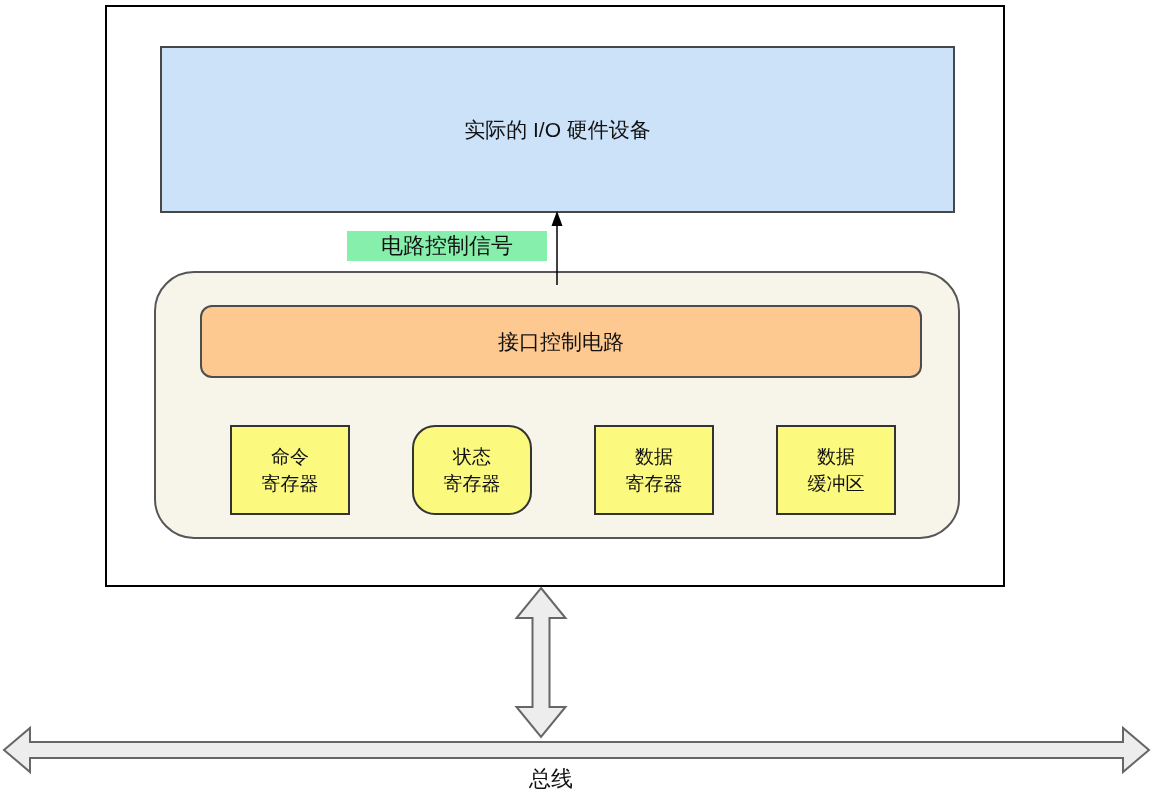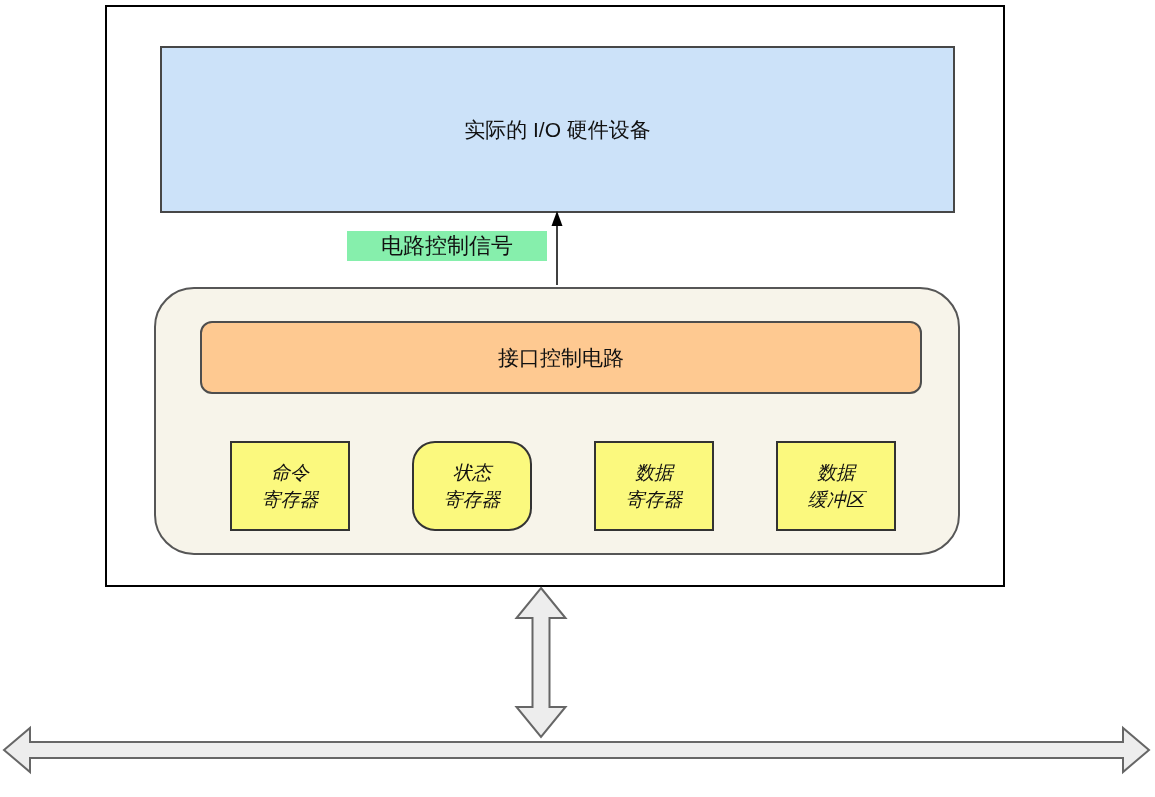--- a/index.html
+++ b/index.html
@@ -38,21 +38,21 @@
     left: 347px; top: 231px;        
     width: 200px; height: 30px;
     background: #86efac;
     display: flex; align-items: center; justify-content: center;
     font-size: 22px;
     z-index: 3;
   }
 
   .interface-container {
     position: absolute;
-    left: 47px; top: 280px;         
+    left: 47px; top: 264px;         
     width: 806px; height: 268px;
     background: #f7f4ea;
     border: 2px solid #565656;
     border-radius: 40px;
   }
 
   .control-circuit {
     position: absolute;
     left: 44px; top: 32px;          
     width: 722px; height: 73px;
@@ -67,21 +67,20 @@
     position: absolute;
     top: 152px;                     
     width: 120px; height: 90px;
     background: #fbf97e;
     border: 2px solid #333333;
     display: flex; flex-direction: column;
     align-items: center; justify-content: center;
     font-size: 19px;
     line-height: 27px;
     text-align: center;
-    font-style: italic;
   }
   .register-box.r0 { left: 74px;  }
   .register-box.r1 { left: 256px; border-radius: 23px; }
   .register-box.r2 { left: 438px; }
   .register-box.r3 { left: 620px; }
 
   .arrow-layer {
     position: absolute;
     left: 0; top: 0;
     width: 1155px; height: 797px;
@@ -135,20 +134,23 @@
         <span>缓冲区</span>
       </div>
 
     </div>
   </div>
 
   <div class="signal-label">
     <span>电路控制信号</span>
   </div>
 
+  <div class="bus-label">
+    <span>总线</span>
+  </div>
 
   <svg class="arrow-layer" viewBox="0 0 1155 797" xmlns="http://www.w3.org/2000/svg">
 
     <g>
       <line x1="557" y1="285" x2="557" y2="224" stroke="#000000" stroke-width="1.5"></line>
       <polygon points="557,211 551.5,226 562.5,226" fill="#000000"></polygon>
     </g>
 
     <polygon points="541,588 565.5,618 549.5,618 549.5,707 565.5,707 541,737 516.5,707 532.5,707 532.5,618 516.5,618" fill="#ededed" stroke="#666666" stroke-width="2" stroke-linejoin="miter"></polygon>
 

